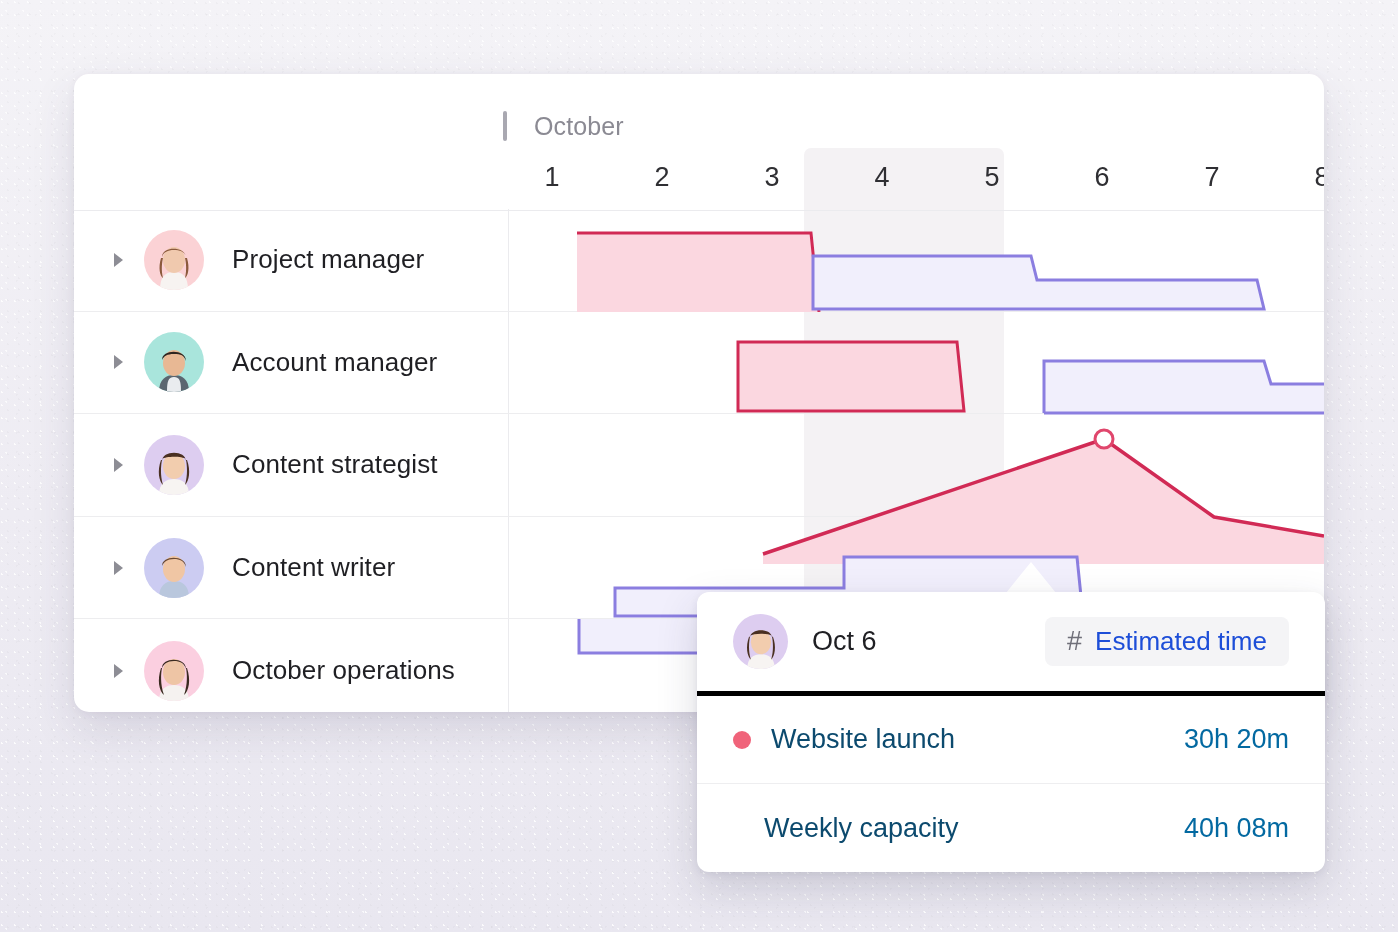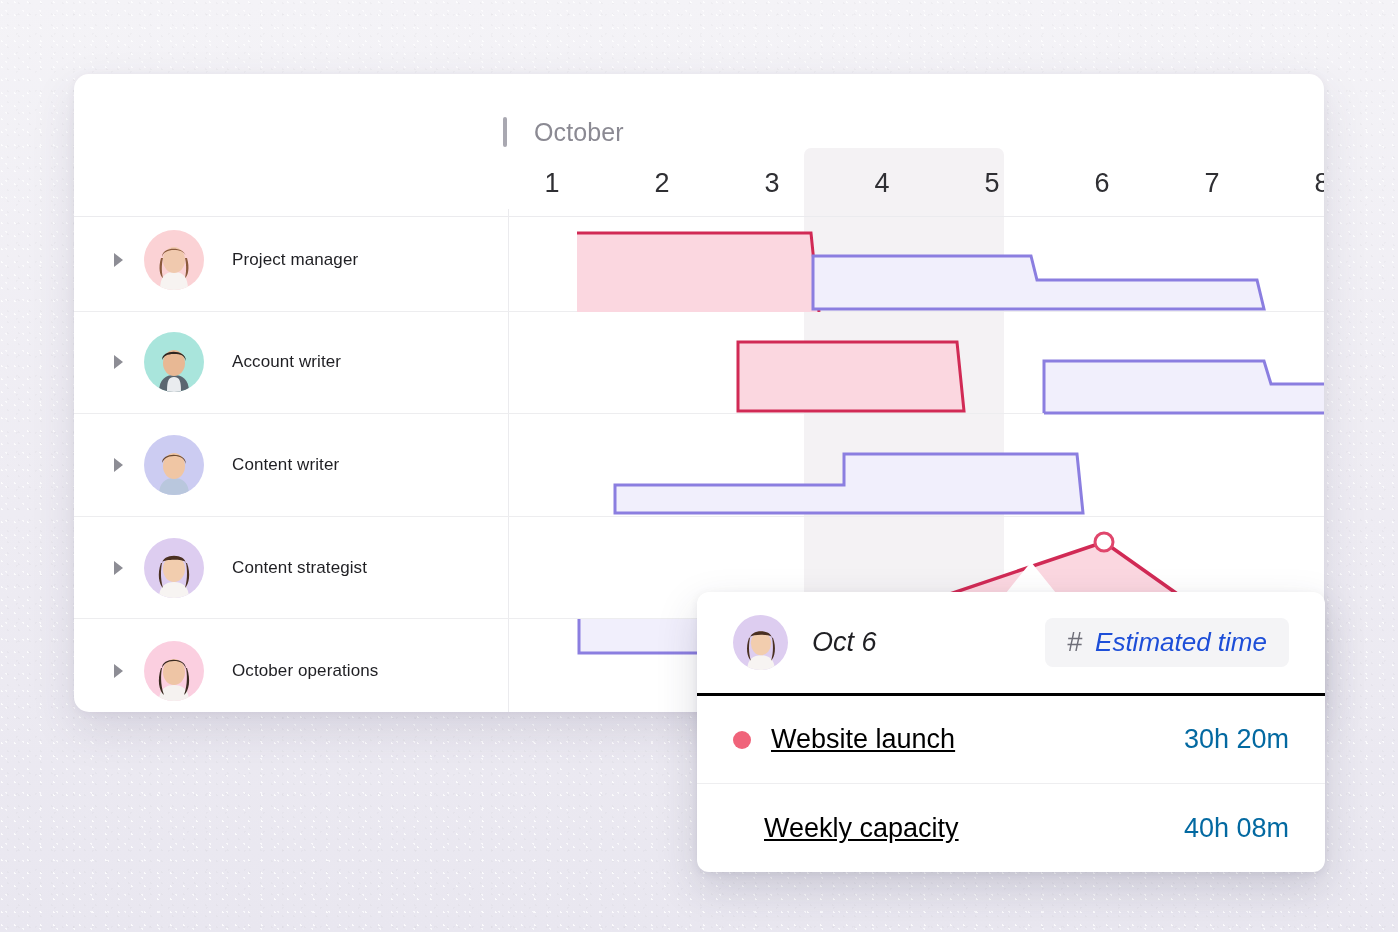--- a/index.html
+++ b/index.html
@@ -36,21 +36,21 @@
     height: 638px;
     background: #ffffff;
     border-radius: 15px;
     box-shadow: 0 18px 44px rgba(60,55,90,0.13), 0 2px 10px rgba(60,55,90,0.06);
     overflow: hidden;
   }
 
   
   .tl-header {
     position: absolute;
-    left: 0; top: 8px;
+    left: 0; top: 2px;
     width: 100%;
     height: 135px;
   }
   .month-label {
     position: absolute;
     left: 460px;
     top: 36px;
     font-size: 25px;
     color: #8b8a93;
     letter-spacing: 0.1px;
@@ -153,21 +153,21 @@
   .avatar .face {
     position: absolute;
     left: 50%;
     bottom: 0;
     transform: translateX(-50%);
     width: 40px;
     height: 50px;
   }
   .role-name {
     margin-left: 28px;
-    font-size: 17px;
+    font-size: 26px;
     color: #1f1f23;
     letter-spacing: 0.1px;
     white-space: nowrap;
   }
 
   .row-track {
     position: absolute;
     left: 435px;
     top: 0;
     right: 0;
@@ -194,23 +194,22 @@
     width: 0; height: 0;
     border-left: 25px solid transparent;
     border-right: 25px solid transparent;
     border-bottom: 31px solid #ffffff;
   }
   .tt-head {
     display: flex;
     align-items: center;
     padding: 0 36px 0 36px;
     height: 104px;
-    border-bottom: 3px solid #000000;
+    border-bottom: 5px solid #000000;
     box-sizing: border-box;
-    font-style: italic;
   }
   .tt-avatar {
     width: 55px;
     height: 55px;
     border-radius: 50%;
     flex: none;
     position: relative;
     overflow: hidden;
   }
   .tt-date {
@@ -249,22 +248,21 @@
   .tt-dot {
     width: 18px;
     height: 18px;
     border-radius: 50%;
     flex: none;
     margin-right: 20px;
   }
   .tt-dot.spacer { background: transparent; }
   .tt-label {
     font-size: 27px;
-    color: #000000;
-    text-decoration: underline;
+    color: #0c4a6e;
   }
   .tt-value {
     margin-left: auto;
     font-size: 27px;
     color: #0369a1;
   }
 </style>
 </head>
 <body>
 
@@ -324,51 +322,31 @@
       <div class="row-head">
         <div class="caret"></div>
         <div class="avatar" style="background:#a9e5dc">
           <svg class="face" viewBox="0 0 40 50">
             <path d="M5 50 C5 37 12 33 20 33 C28 33 35 37 35 50 Z" fill="#5b6670"></path>
             <path d="M13 50 C13 40 14 35 20 35 C26 35 27 40 27 50 Z" fill="#e9ecef"></path>
             <ellipse cx="20" cy="21" rx="11" ry="13" fill="#e8b894"></ellipse>
             <path d="M8 18 C8 7 32 7 32 19 C30 13 27 12 20 12 C13 12 10 14 8 18 Z" fill="#2e2520"></path>
           </svg>
         </div>
-        <div class="role-name">Account writer</div>
+        <div class="role-name">Account manager</div>
       </div>
       <div class="row-track">
         <svg width="815" height="103" viewBox="0 0 815 103">
 
           <path d="M229 30 L448 30 L455 99 L229 99 Z" fill="#fbd7e0"></path>
           <path d="M229 30 L448 30 L455 99 L229 99 Z" fill="none" stroke="#d12a55" stroke-width="3"></path>
 
           <path d="M535 49 L755 49 L762 72 L815 72 L815 101 L535 101 Z" fill="#f1effc"></path>
           <path d="M535 101 L535 49 L755 49 L762 72 L815 72" fill="none" stroke="#8b7ee0" stroke-width="3"></path>
           <path d="M535 101 L815 101" fill="none" stroke="#8b7ee0" stroke-width="3"></path>
-        </svg>
-      </div>
-    </div>
-
-    <div class="row">
-      <div class="row-head">
-        <div class="caret"></div>
-        <div class="avatar" style="background:#ccccf2">
-          <svg class="face" viewBox="0 0 40 50">
-            <path d="M5 50 C5 37 12 33 20 33 C28 33 35 37 35 50 Z" fill="#b9c7dd"></path>
-            <ellipse cx="20" cy="21" rx="11" ry="13" fill="#f0c6a4"></ellipse>
-            <path d="M8 18 C8 7 32 7 32 19 C30 13 26 11 20 11 C13 11 10 14 8 18 Z" fill="#6b4a32"></path>
-          </svg>
-        </div>
-        <div class="role-name">Content writer</div>
-      </div>
-      <div class="row-track">
-        <svg width="815" height="103" viewBox="0 0 815 103">
-          <path d="M106 71 L335 71 L335 40 L568 40 L574 99 L106 99 Z" fill="#f1effc"></path>
-          <path d="M106 99 L106 71 L335 71 L335 40 L568 40 L574 99 Z" fill="none" stroke="#8b7ee0" stroke-width="3"></path>
         </svg>
       </div>
     </div>
 
     <div class="row">
       <div class="row-head">
         <div class="caret"></div>
         <div class="avatar" style="background:#ddcdf0">
           <svg class="face" viewBox="0 0 40 50">
             <path d="M5 50 C5 38 12 34 20 34 C28 34 35 38 35 50 Z" fill="#f7f4f2"></path>
@@ -386,20 +364,40 @@
           <path d="M254 140 L595 25 L705 103 L815 122 L815 150 L254 150 Z" fill="#fbd7e0"></path>
           <path d="M254 140 L595 25 L705 103 L815 122" fill="none" stroke="#d12a55" stroke-width="3.5" stroke-linejoin="round"></path>
           <circle cx="595" cy="25" r="9" fill="#ffffff" stroke="#e0466c" stroke-width="3"></circle>
         </svg>
       </div>
     </div>
 
     <div class="row">
       <div class="row-head">
         <div class="caret"></div>
+        <div class="avatar" style="background:#ccccf2">
+          <svg class="face" viewBox="0 0 40 50">
+            <path d="M5 50 C5 37 12 33 20 33 C28 33 35 37 35 50 Z" fill="#b9c7dd"></path>
+            <ellipse cx="20" cy="21" rx="11" ry="13" fill="#f0c6a4"></ellipse>
+            <path d="M8 18 C8 7 32 7 32 19 C30 13 26 11 20 11 C13 11 10 14 8 18 Z" fill="#6b4a32"></path>
+          </svg>
+        </div>
+        <div class="role-name">Content writer</div>
+      </div>
+      <div class="row-track">
+        <svg width="815" height="103" viewBox="0 0 815 103">
+          <path d="M106 71 L335 71 L335 40 L568 40 L574 99 L106 99 Z" fill="#f1effc"></path>
+          <path d="M106 99 L106 71 L335 71 L335 40 L568 40 L574 99 Z" fill="none" stroke="#8b7ee0" stroke-width="3"></path>
+        </svg>
+      </div>
+    </div>
+
+    <div class="row">
+      <div class="row-head">
+        <div class="caret"></div>
         <div class="avatar" style="background:#fbcfe0">
           <svg class="face" viewBox="0 0 40 50">
             <path d="M5 50 C5 38 12 34 20 34 C28 34 35 38 35 50 Z" fill="#f5f2f0"></path>
             <ellipse cx="20" cy="21" rx="11" ry="13" fill="#eec5a5"></ellipse>
             <path d="M8 17 C8 6 32 6 32 18 C30 12 26 10 20 10 C13 10 10 13 8 17 Z" fill="#3a2a20"></path>
             <path d="M7 17 C3 29 5 40 10 44 C6 33 7 22 8 17 Z" fill="#3a2a20"></path>
             <path d="M33 17 C37 29 35 40 30 44 C34 33 33 22 32 17 Z" fill="#3a2a20"></path>
           </svg>
         </div>
         <div class="role-name">October operations</div>

